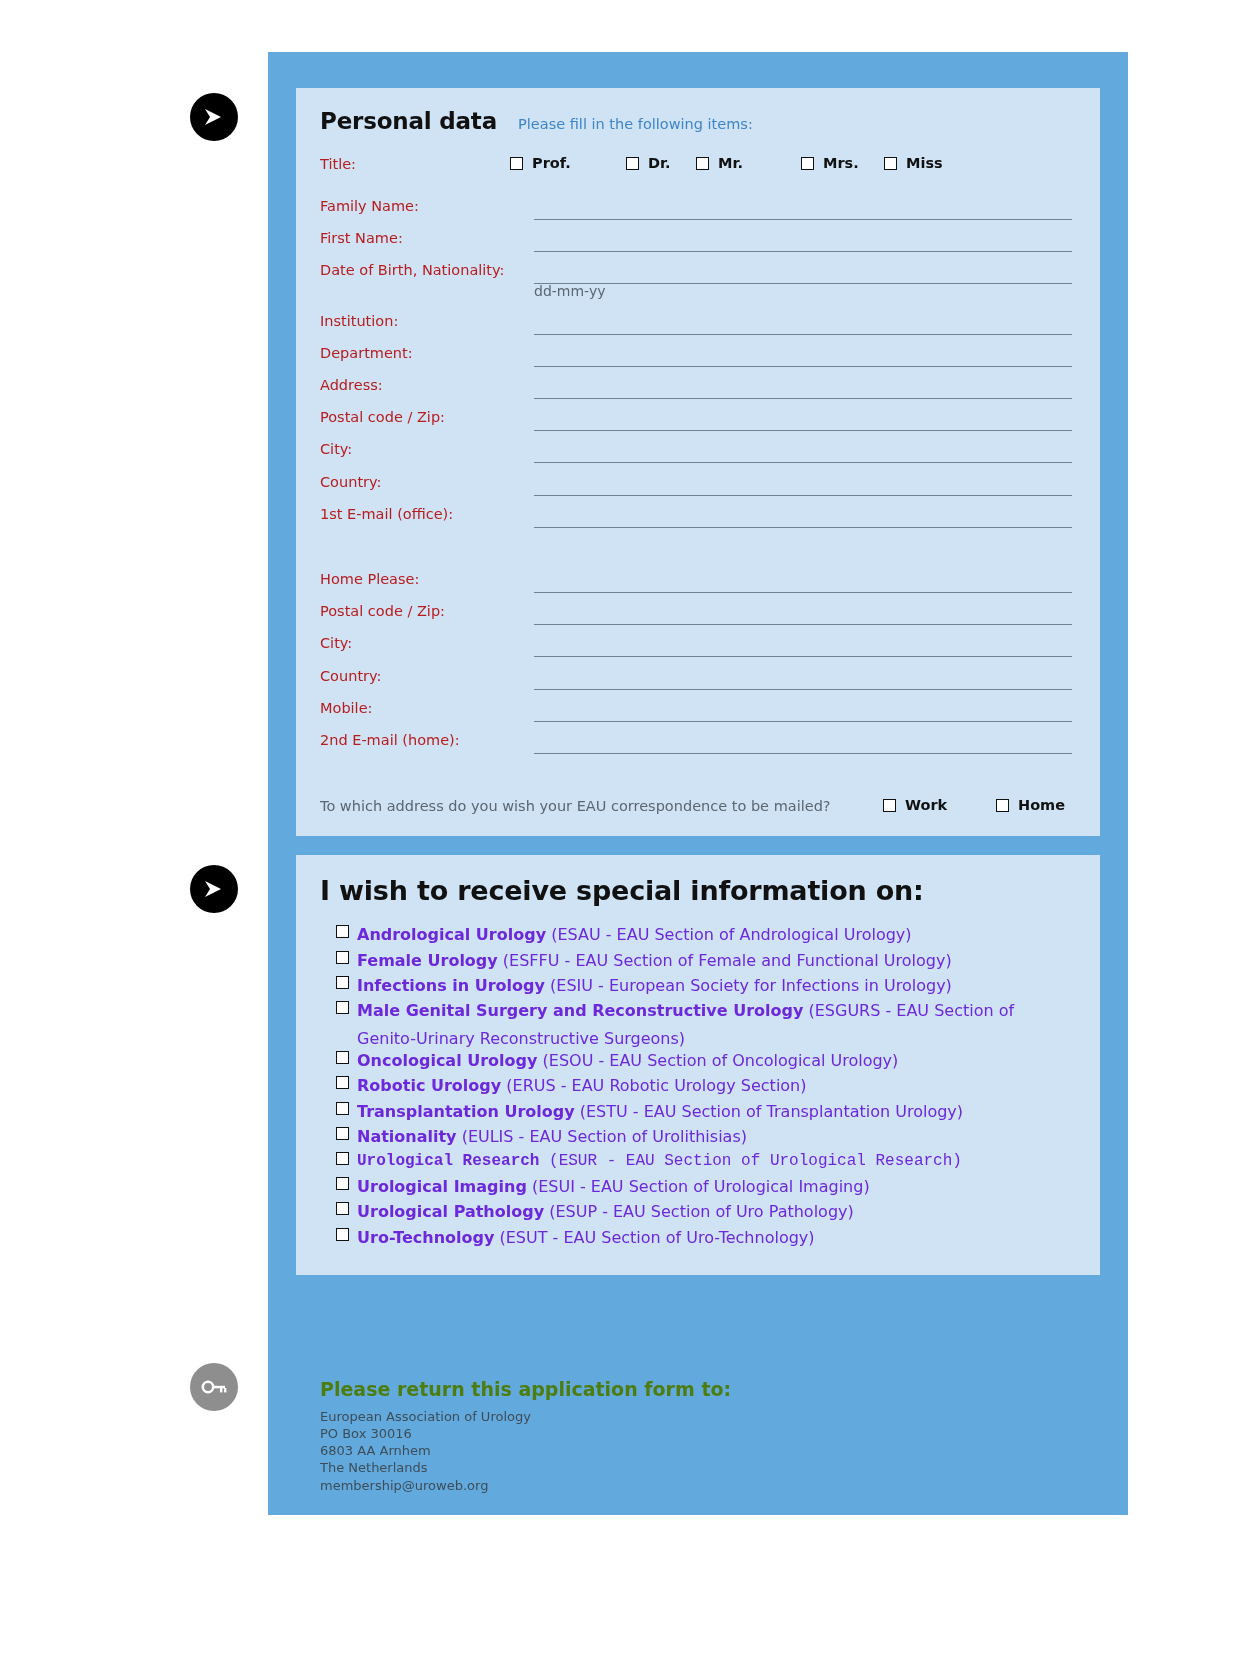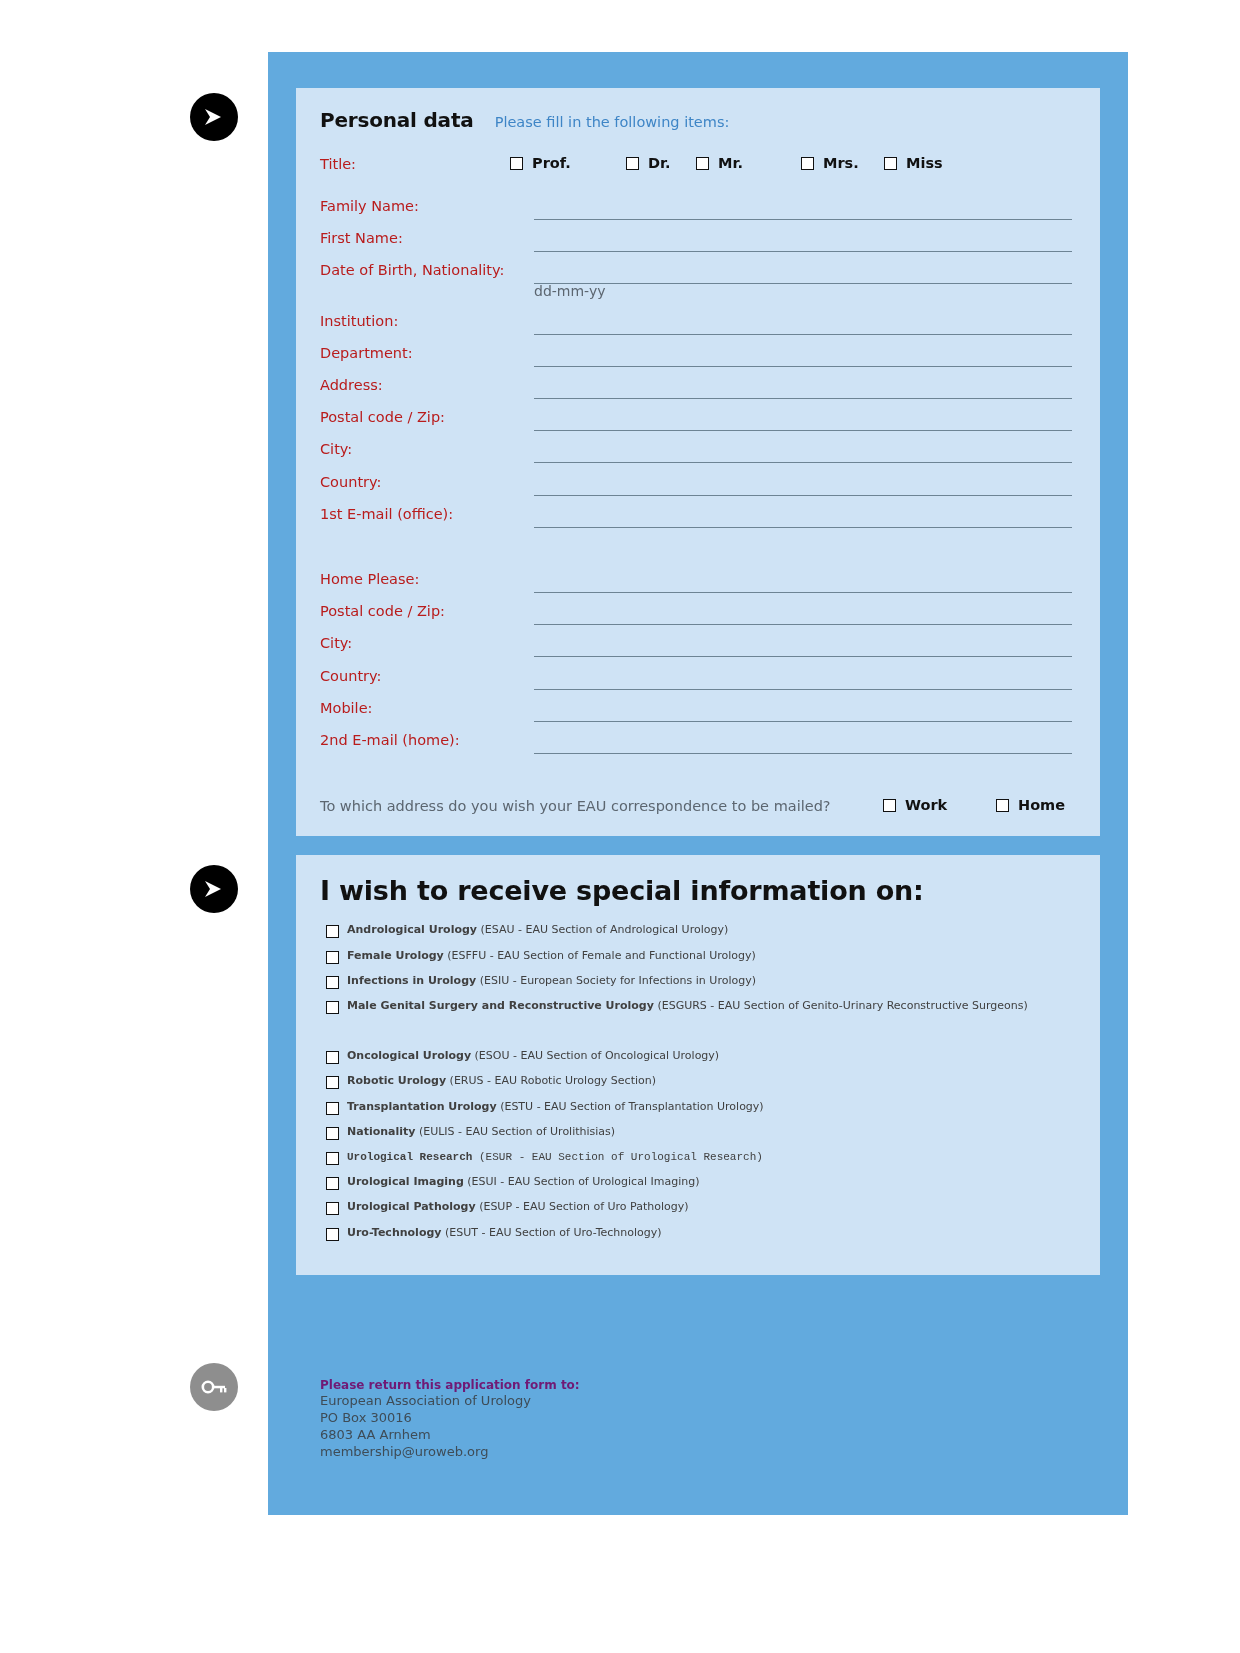--- a/index.html
+++ b/index.html
@@ -63,21 +63,21 @@
   #card-sections {
     left: 296px;
     top: 855px;
     width: 804px;
     height: 420px;
   }
 
   .card-title {
     font-family: "DejaVu Sans", sans-serif;
     font-weight: bold;
-    font-size: 20px;
+    font-size: 23px;
     color: #111111;
     letter-spacing: -0.2px;
   }
   .card-subtitle {
     font-size: 14.5px;
     color: #3E85C6;
   }
 
   .form-row {
     position: absolute;
@@ -138,24 +138,24 @@
     position: absolute;
     left: 24px;
     top: 20px;
     font-size: 27px;
     font-weight: bold;
     color: #111;
     letter-spacing: -0.2px;
   }
   .section-item {
     position: absolute;
-    left: 30px;
+    left: 40px;
     right: 20px;
-    font-size: 11px;
-    color: #404040;
+    font-size: 16px;
+    color: #6d28d9;
     line-height: 1.72;
   }
   .section-item .cb {
     position: absolute;
     left: 0;
     top: 4px;
   }
   .section-item .txt {
     display: block;
     margin-left: 21px;
@@ -163,24 +163,24 @@
   .section-item .txt b { font-weight: bold; }
 
   
   .footer {
     position: absolute;
     left: 320px;
     top: 1378px;
     width: 520px;
   }
   .footer-title {
-    font-size: 12px;
+    font-size: 19px;
     font-weight: bold;
-    color: #701a75;
-    margin-bottom: 0;
+    color: #4d7c0f;
+    margin-bottom: 8px;
   }
   .footer-line {
     font-size: 13px;
     color: #3e4c57;
     line-height: 1.32;
   }
 </style>
 </head>
 <body>
 
@@ -368,14 +368,15 @@
     <span class="cb"></span>
     <span class="txt"><b>Uro-Technology</b><span> (ESUT - EAU Section of Uro-Technology)</span></span>
   </div>
 </div>
 
 <div class="footer">
   <div class="footer-title">Please return this application form to:</div>
   <div class="footer-line">European Association of Urology</div>
   <div class="footer-line">PO Box 30016</div>
   <div class="footer-line">6803 AA Arnhem</div>
+  <div class="footer-line">The Netherlands</div>
   <div class="footer-line">membership@uroweb.org</div>
 </div>
 
 </body></html>

